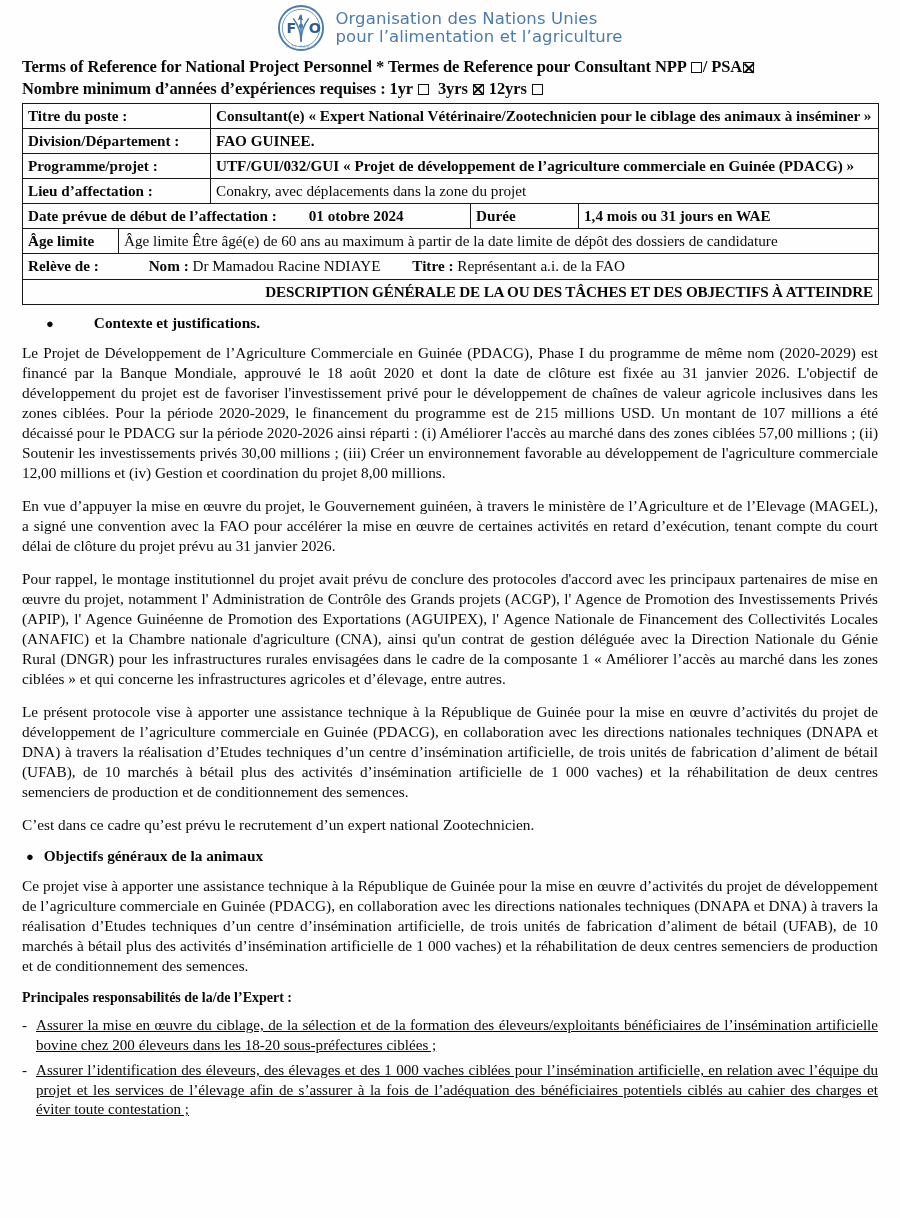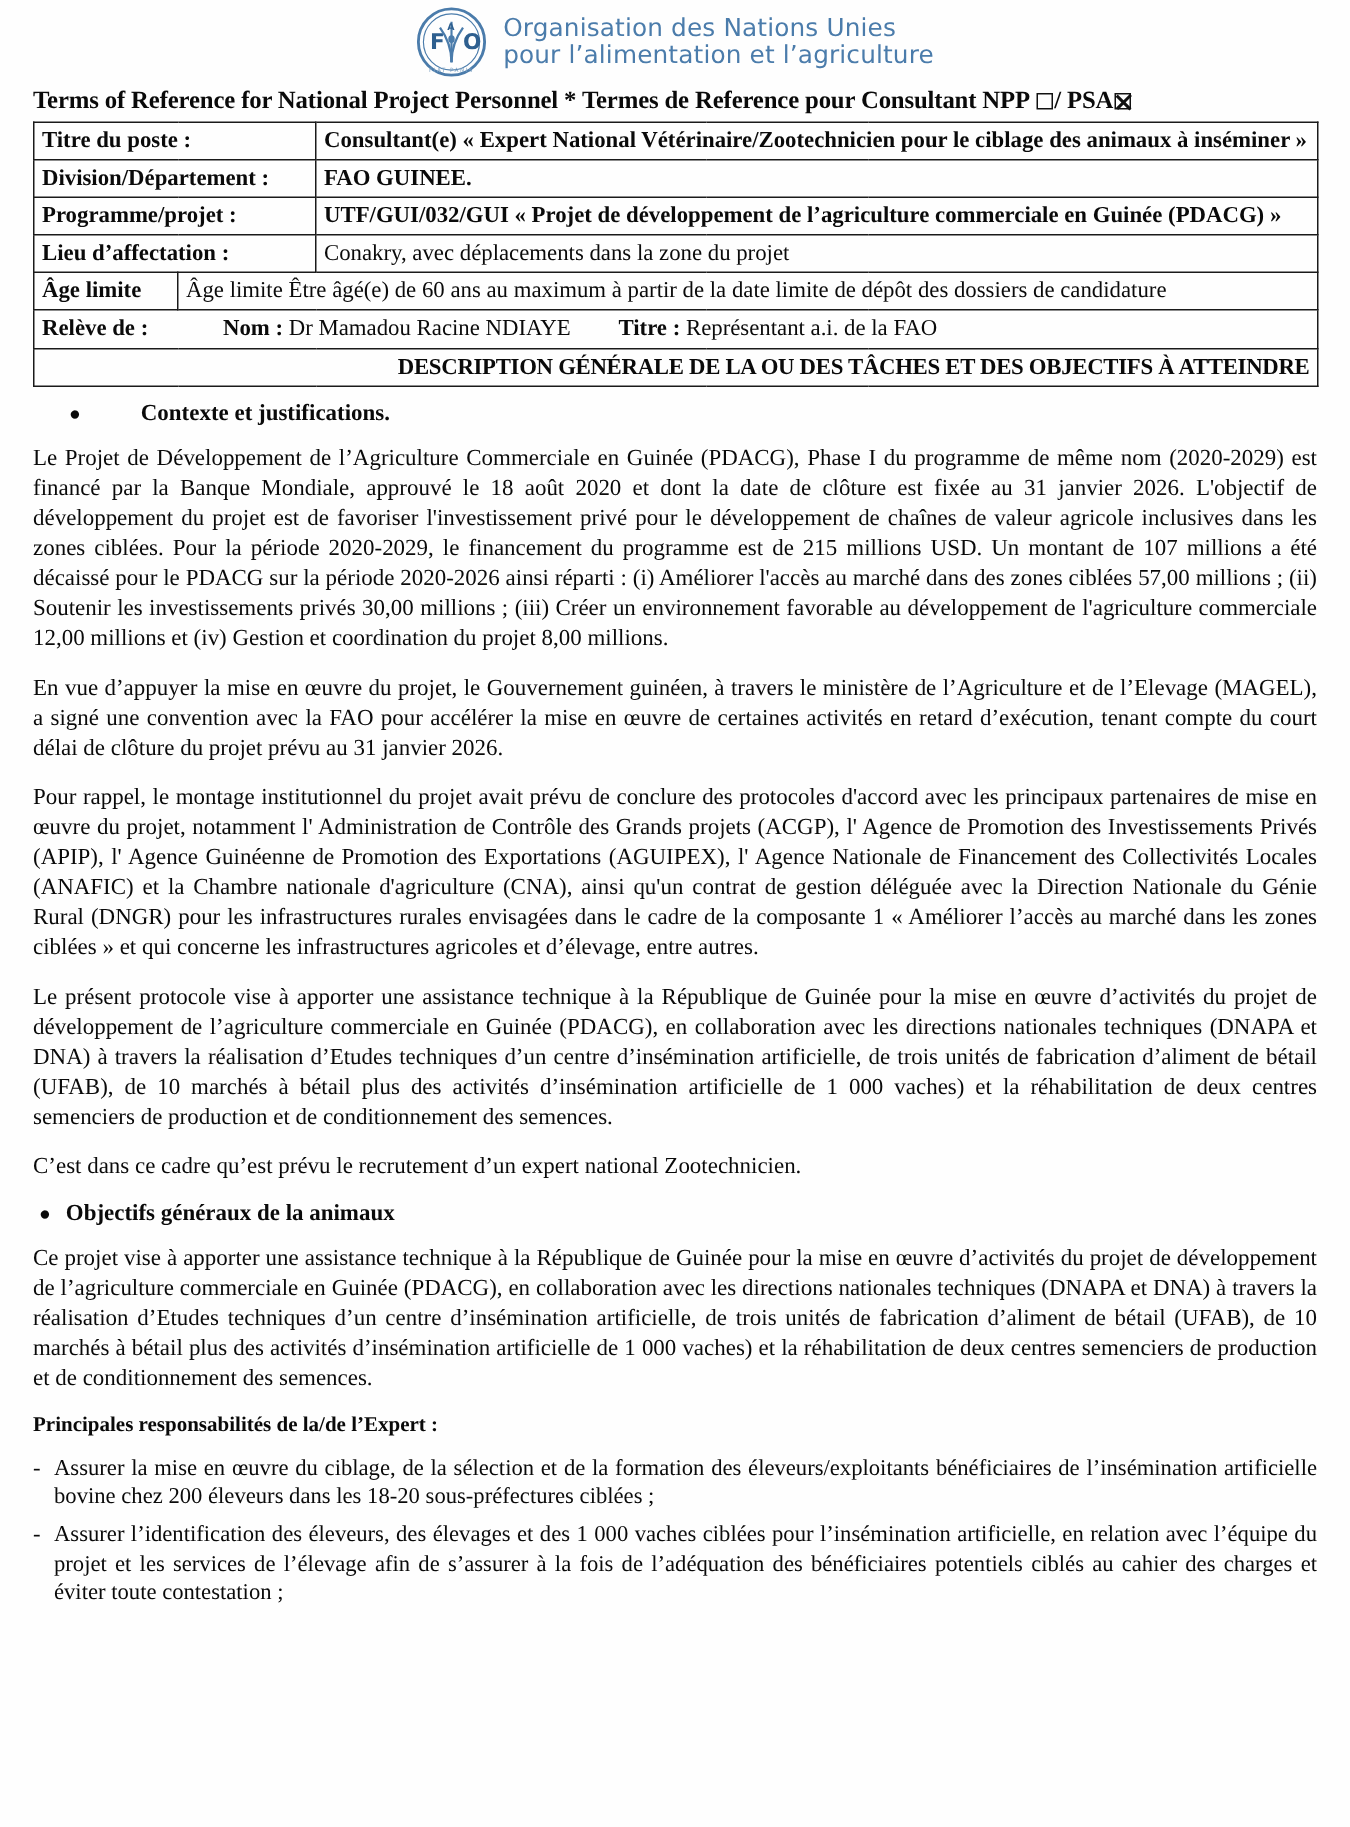--- a/index.html
+++ b/index.html
@@ -141,20 +141,21 @@
   p.para.tight { margin-bottom: 11px; }
   .resp-head {
     font-weight: bold;
     font-size: 14px;
     margin: 6px 0 9px 0;
   }
   ul.dashlist {
     list-style: none;
     margin: 0;
     padding: 0;
+    text-decoration: underline;
   }
   ul.dashlist li {
     position: relative;
     padding-left: 14px;
     margin-bottom: 6px;
     text-align: justify;
     font-size: 15.1px;
     line-height: 1.29;
   }
   ul.dashlist li::before {
@@ -187,20 +188,23 @@
     <span class="fao-wordmark">
       <span class="l1">Organisation des Nations Unies</span>
       <span class="l2">pour l’alimentation et l’agriculture</span>
     </span>
   </div>
 
   <div class="title-block">
     <div class="title-line">
       <span>Terms of Reference for National Project Personnel * Termes de Reference pour Consultant NPP </span><span class="cb"></span><span>/ PSA</span><span class="cb checked"></span>
     </div>
+    <div class="title-line">
+      <span>Nombre minimum d’années d’expériences requises : </span><span>1yr</span> <span class="cb"></span>&nbsp; <span>3yrs</span> <span class="cb checked"></span> <span>12yrs</span> <span class="cb"></span>
+    </div>
   </div>
 
   <table class="info">
     <colgroup>
       <col style="width:96px">
       <col style="width:92px">
       <col style="width:260px">
       <col style="width:108px">
       <col style="width:300px">
     </colgroup>
@@ -215,20 +219,28 @@
       </tr>
       <tr>
         <td class="lbl" colspan="2">Programme/projet :</td>
         <td class="val-b" colspan="3">UTF/GUI/032/GUI « Projet de développement de l’agriculture commerciale en Guinée (PDACG) »</td>
       </tr>
       <tr>
         <td class="lbl" colspan="2">Lieu d’affectation :</td>
         <td class="val pad-l" colspan="3">Conakry, avec déplacements dans la zone du projet</td>
       </tr>
       <tr>
+        <td class="lbl" colspan="3">
+          <span>Date prévue de début de l’affectation :</span>
+          <span class="pad-l">01 otobre 2024</span>
+        </td>
+        <td class="lbl">Durée</td>
+        <td class="val-b">1,4 mois ou 31 jours en WAE</td>
+      </tr>
+      <tr>
         <td class="lbl">Âge limite</td>
         <td class="val" colspan="4">Âge limite Être âgé(e) de 60 ans au maximum à partir de la date limite de dépôt des dossiers de candidature</td>
       </tr>
       <tr>
         <td class="lbl" colspan="5">
           <span>Relève de :</span>
           <span class="pad-l2 inline-b">Nom :</span>
           <span class="inline-n">Dr Mamadou Racine NDIAYE</span>
           <span class="pad-l inline-b">Titre :</span>
           <span class="inline-n">Représentant a.i. de la FAO</span>

